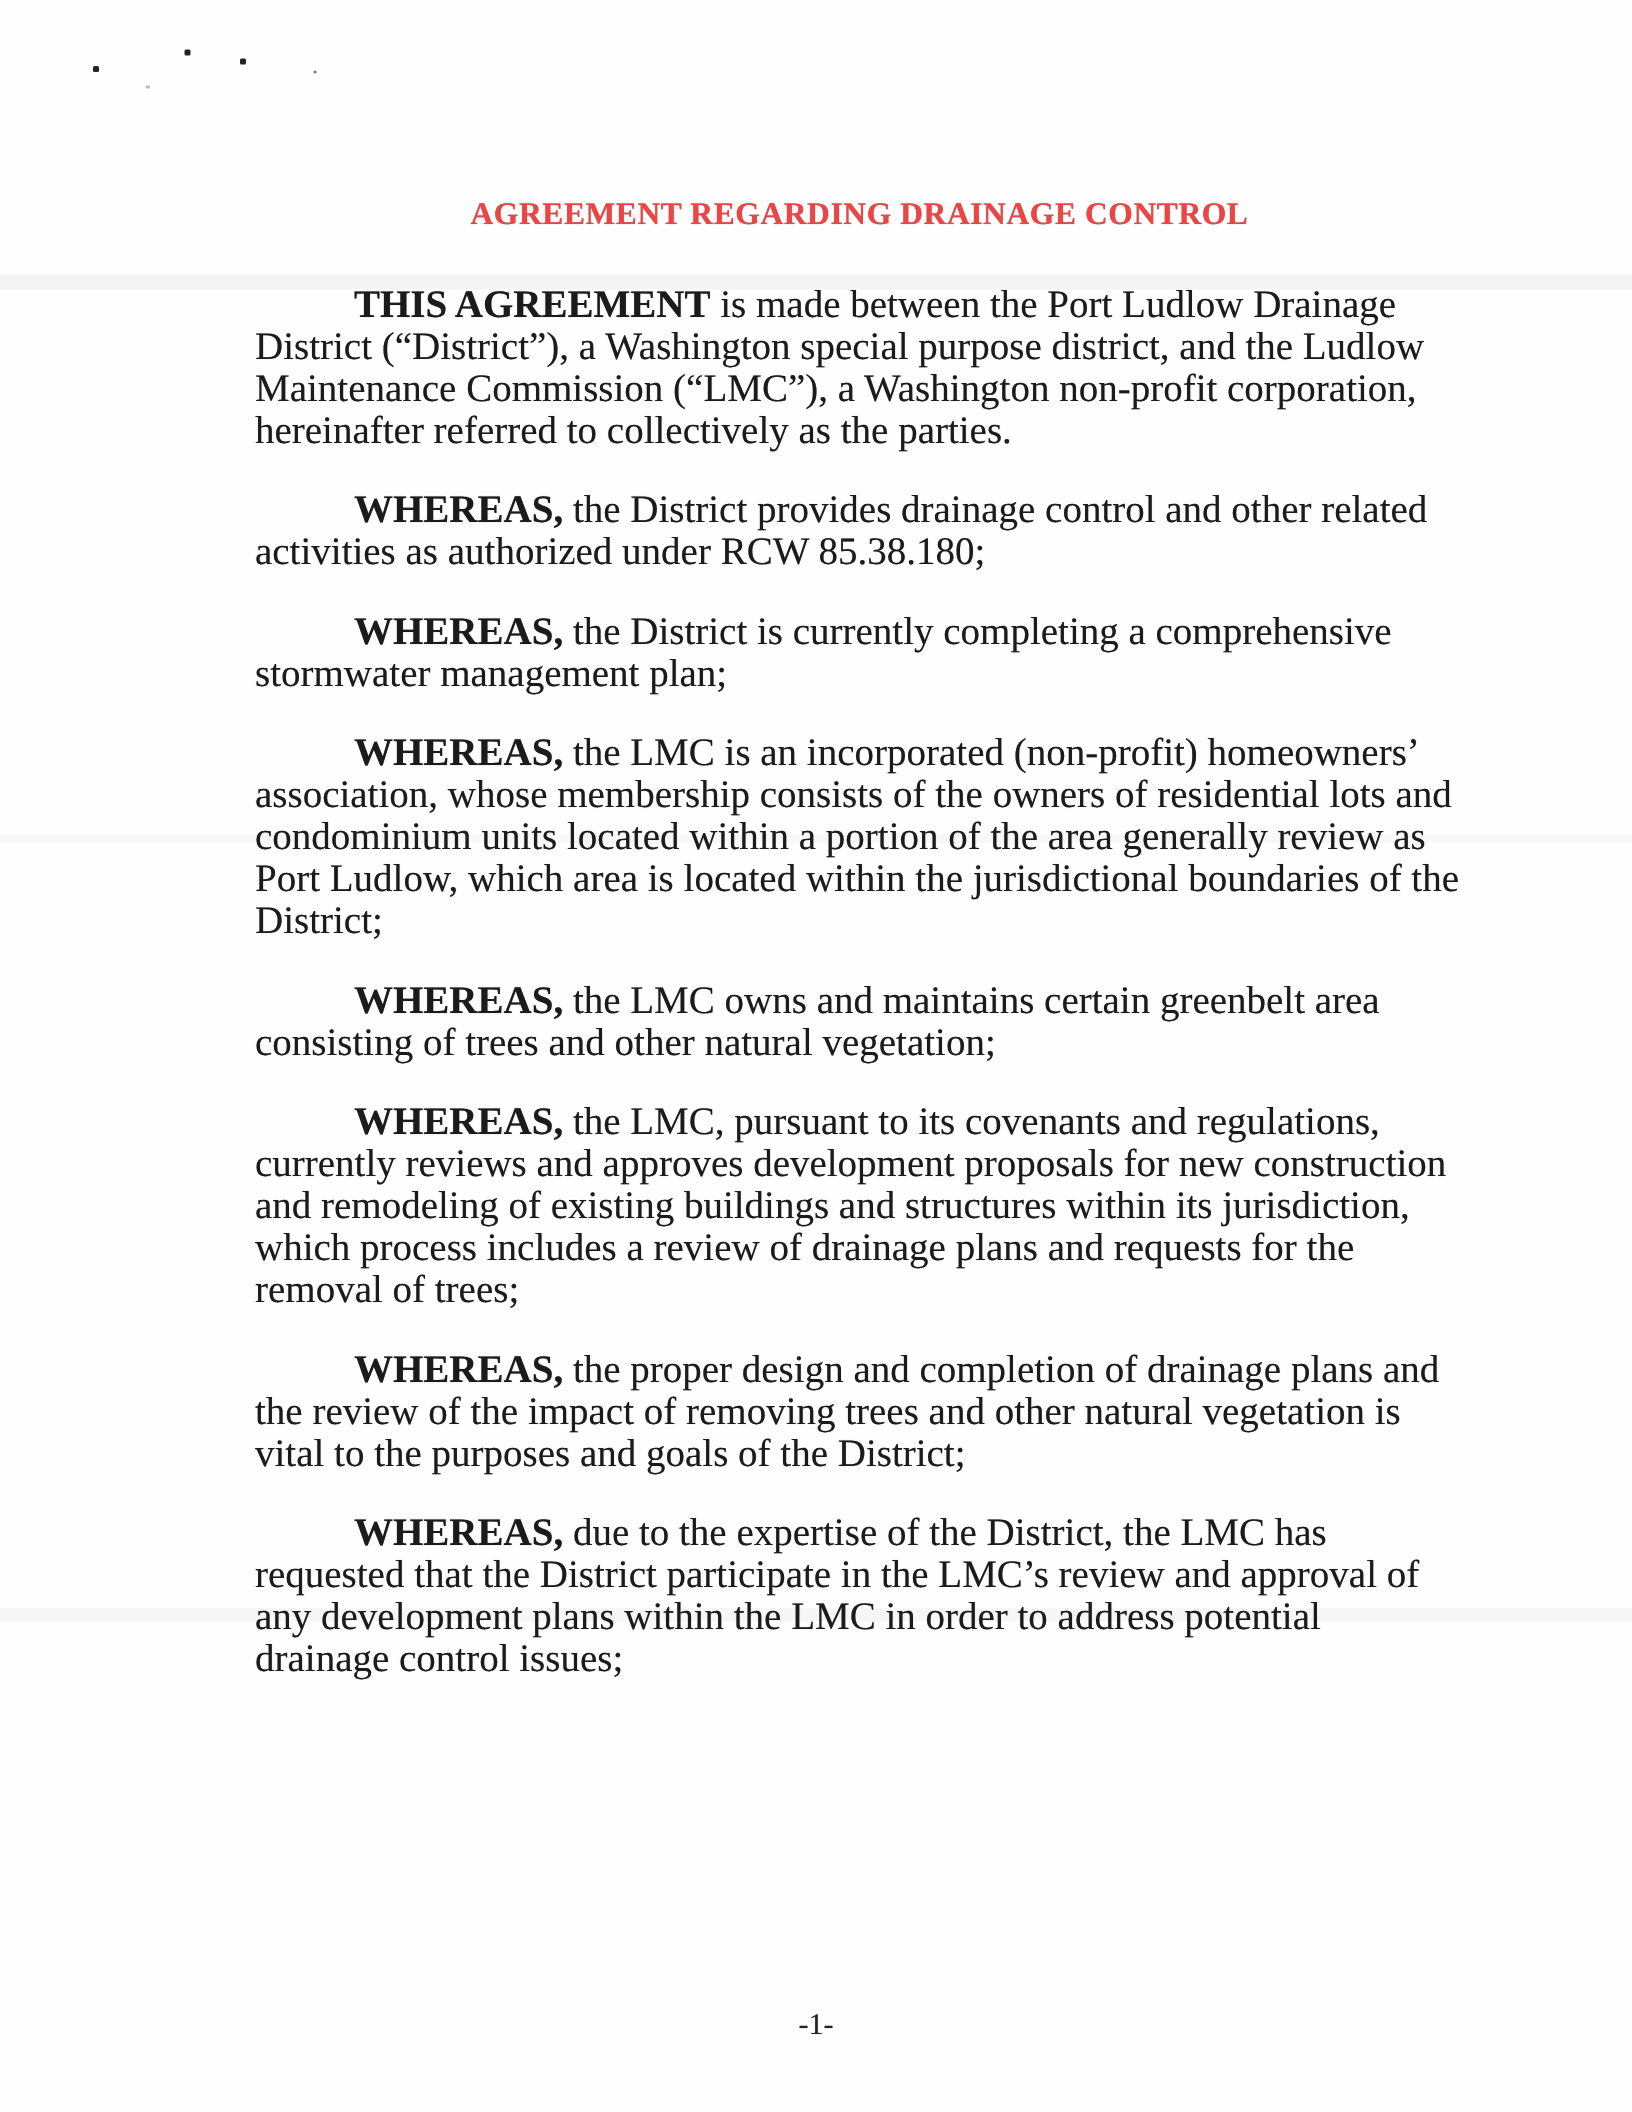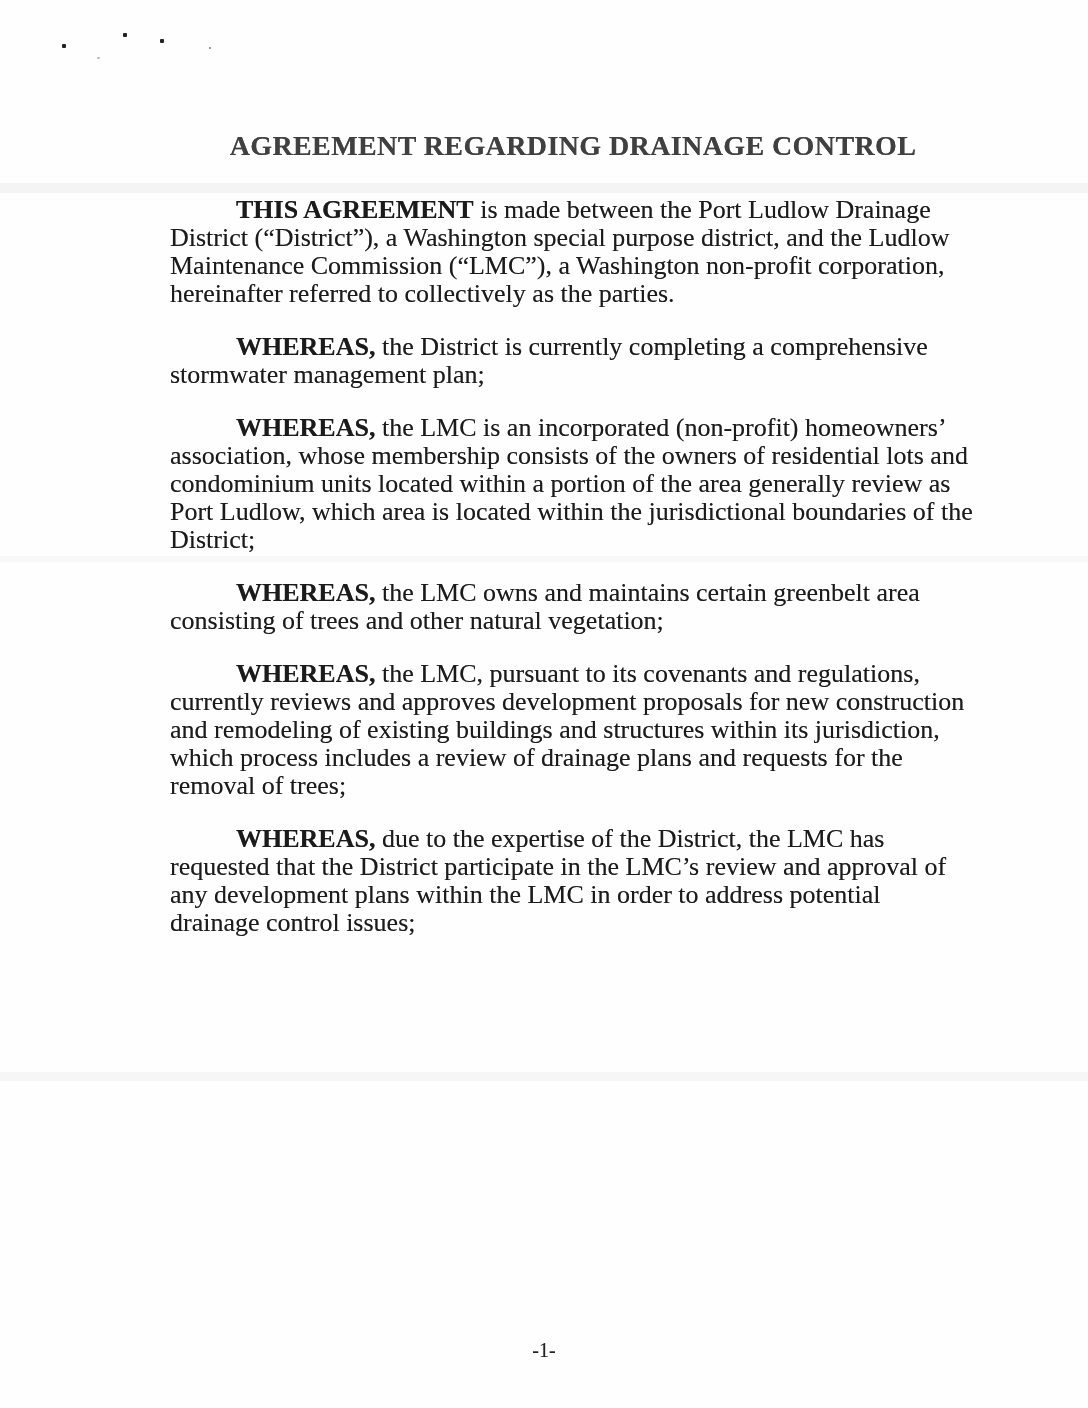--- a/index.html
+++ b/index.html
@@ -40,24 +40,24 @@
 
   .content {
     position: absolute;
     top: 130px;
     left: 170px;
     width: 806px;
   }
   .title {
     margin: 0 0 34px 0;
     text-align: center;
-    font-size: 28px;
+    font-size: 21px;
     font-weight: bold;
     letter-spacing: 0.4px;
-    color: #404040;
+    color: #ef4444;
     text-shadow: 0 0 0.6px rgba(0,0,0,0.55);
   }
   .para {
     margin: 0 0 25px 0;
     font-size: 26px;
     line-height: 28px;
     text-indent: 66px;
     text-align: left;
     text-shadow: 0 0 0.5px rgba(0,0,0,0.45);
   }
@@ -89,29 +89,31 @@
   <div class="speck speck-2"></div>
   <div class="speck speck-3"></div>
   <div class="speck speck-4"></div>
   <div class="speck speck-5"></div>
 
   <div class="content">
     <h1 class="title">AGREEMENT REGARDING DRAINAGE CONTROL</h1>
 
     <p class="para"><span class="lead">THIS AGREEMENT</span><span> is made between the Port Ludlow Drainage District (“District”), a Washington special purpose district, and the Ludlow Maintenance Commission (“LMC”), a Washington non-profit corporation, hereinafter referred to collectively as the parties.</span></p>
 
+    <p class="para"><span class="lead">WHEREAS,</span><span> the District provides drainage control and other related activities as authorized under RCW 85.38.180;</span></p>
 
     <p class="para"><span class="lead">WHEREAS,</span><span> the District is currently completing a comprehensive stormwater management plan;</span></p>
 
     <p class="para"><span class="lead">WHEREAS,</span><span> the LMC is an incorporated (non-profit) homeowners’ association, whose membership consists of the owners of residential lots and condominium units located within a portion of the area generally review as Port Ludlow, which area is located within the jurisdictional boundaries of the District;</span></p>
 
     <p class="para"><span class="lead">WHEREAS,</span><span> the LMC owns and maintains certain greenbelt area consisting of trees and other natural vegetation;</span></p>
 
     <p class="para"><span class="lead">WHEREAS,</span><span> the LMC, pursuant to its covenants and regulations, currently reviews and approves development proposals for new construction and remodeling of existing buildings and structures within its jurisdiction, which process includes a review of drainage plans and requests for the removal of trees;</span></p>
 
+    <p class="para"><span class="lead">WHEREAS,</span><span> the proper design and completion of drainage plans and the review of the impact of removing trees and other natural vegetation is vital to the purposes and goals of the District;</span></p>
 
     <p class="para"><span class="lead">WHEREAS,</span><span> due to the expertise of the District, the LMC has requested that the District participate in the LMC’s review and approval of any development plans within the LMC in order to address potential drainage control issues;</span></p>
 
 
   </div>
 
   <div class="page-number">-1-</div>
 
 </div>
 

